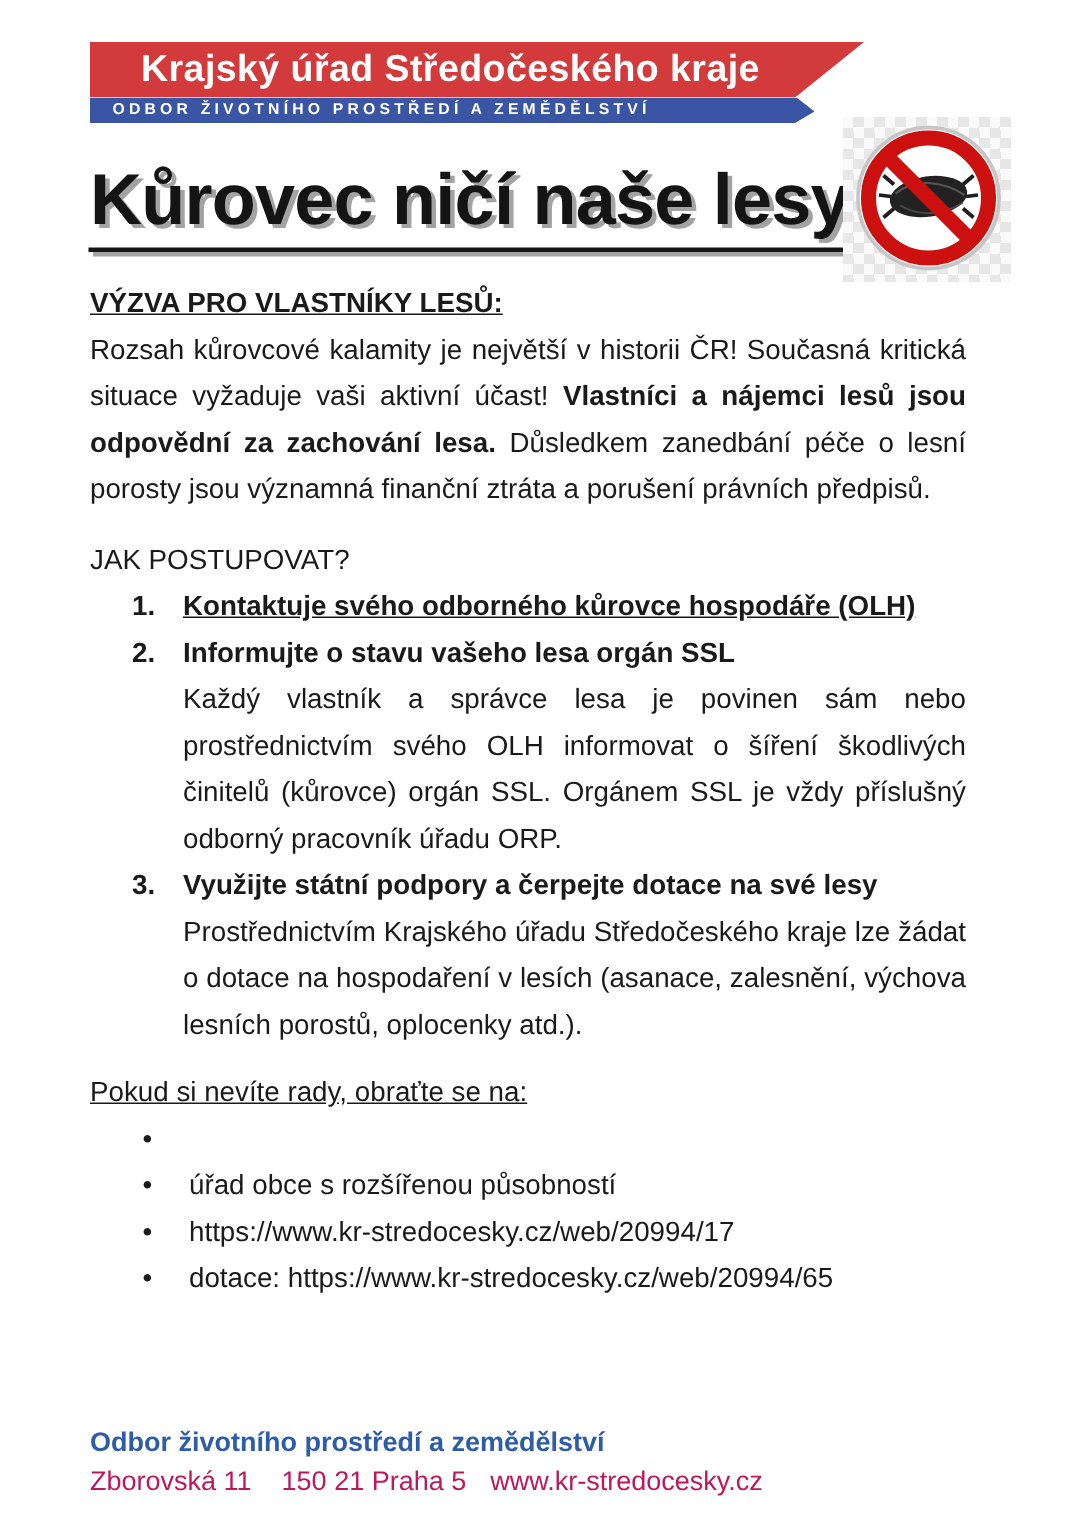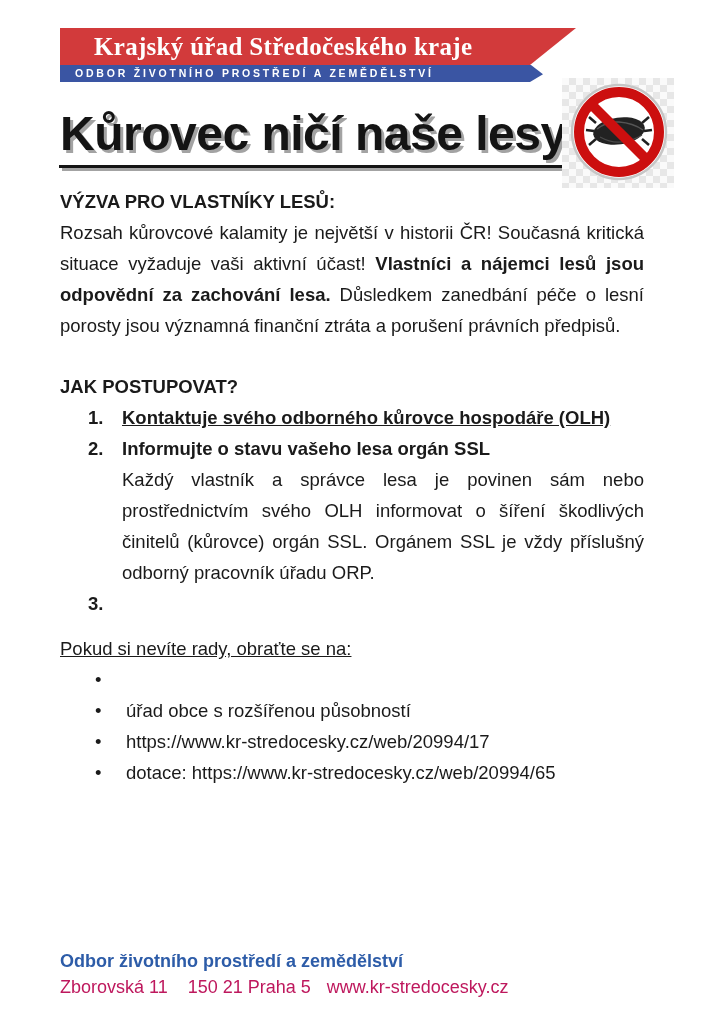--- a/index.html
+++ b/index.html
@@ -41,24 +41,24 @@
   
   .title-wrap { display:inline-block; margin-top:24px; }
   .doc-title {
     font-size:48px; font-weight:bold; color:#141414; line-height:1.15;
     letter-spacing:-0.5px; white-space:nowrap;
     text-shadow:3px 3px 0 #a3a3a3;
   }
   .title-rule { height:3px; background:#141414; box-shadow:3px 3px 0 #a3a3a3; margin:4px -4px 0 -1px; }
 
   
-  .h-call { margin-top:18px; font-weight:bold; }
+  .h-call { margin-top:18px; font-weight:bold; text-decoration:underline; }
   .para { text-align:justify; }
   .bold { font-weight:bold; }
-  .h-steps { margin-top:30px; font-weight:bold; }
+  .h-steps { margin-top:16px; font-weight:normal; }
 
   .step { display:flex; padding-left:28px; }
   .step-num { flex:none; width:34px; font-weight:bold; }
   .step-main { flex:1; min-width:0; }
   .step-title { font-weight:bold; }
   .step-title.underlined { text-decoration:underline; }
   .step-text { text-align:justify; }
 
   .h-help { margin-top:14px; text-decoration:underline; }
   .bullet-list { margin:0; padding:0; list-style:none; }
@@ -74,21 +74,21 @@
 </style>
 </head>
 <body>
 
 <div class="page">
 
   <div class="content">
 
     
     <div class="banner">
-      <div class="banner-red" style="background:#d23a3b;font-family:Liberation Serif, serif;">
+      <div class="banner-red" style="background:#d23a3b;">
         <span class="banner-title">Krajský úřad Středočeského kraje</span>
       </div>
       <div class="banner-blue" style="background:#3a55a3;">
         <span class="banner-subtitle">ODBOR ŽIVOTNÍHO PROSTŘEDÍ A ZEMĚDĚLSTVÍ</span>
       </div>
     </div>
 
     
     <div class="title-wrap">
       <div class="doc-title">Kůrovec ničí naše lesy</div>
@@ -112,20 +112,24 @@
     <div class="step">
       <span class="step-num">2.</span>
       <div class="step-main">
         <div class="step-title">Informujte o stavu vašeho lesa orgán SSL</div>
         <div class="step-text">Každý vlastník a správce lesa je povinen sám nebo prostřednictvím svého OLH informovat o šíření škodlivých činitelů (kůrovce) orgán SSL. Orgánem SSL je vždy příslušný odborný pracovník úřadu ORP.</div>
       </div>
     </div>
 
     <div class="step">
       <span class="step-num">3.</span>
+      <div class="step-main">
+        <div class="step-title">Využijte státní podpory a čerpejte dotace na své lesy</div>
+        <div class="step-text">Prostřednictvím Krajského úřadu Středočeského kraje lze žádat o dotace na hospodaření v lesích (asanace, zalesnění, výchova lesních porostů, oplocenky atd.).</div>
+      </div>
     </div>
 
     
     <div class="h-help">Pokud si nevíte rady, obraťte se na:</div>
     <ul class="bullet-list">
       <li class="bullet-item">
         <span class="bullet-dot">•</span>
       </li>
       <li class="bullet-item">
         <span class="bullet-dot">•</span>

